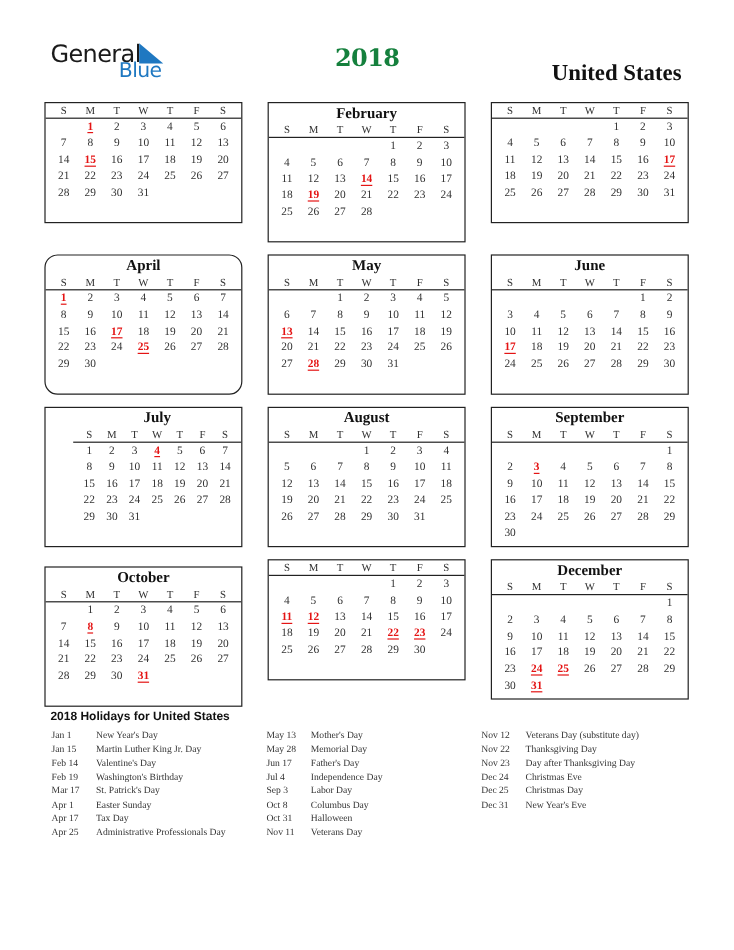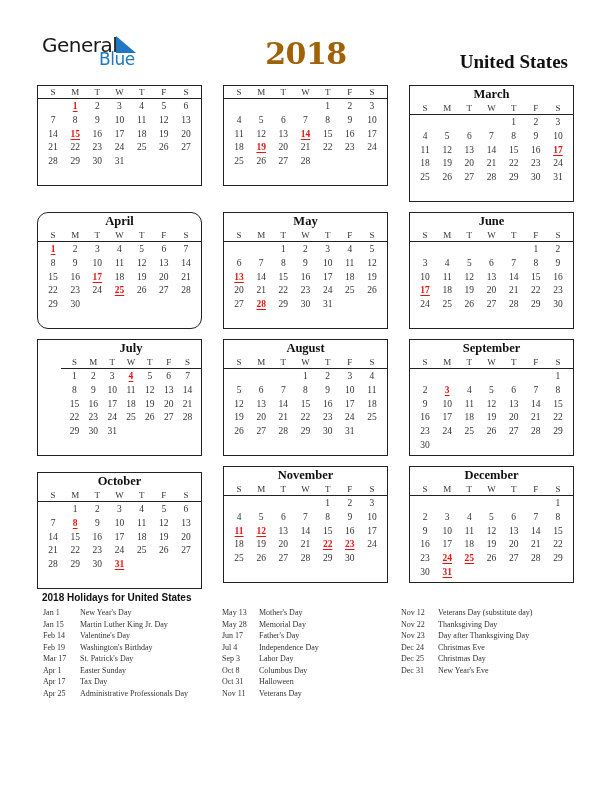--- a/index.html
+++ b/index.html
@@ -4,21 +4,21 @@
 <style>
   * { margin: 0; padding: 0; box-sizing: border-box; }
   html, body { width: 612px; height: 792px; background: #ffffff; overflow: hidden; }
   body { position: relative; font-family: "DejaVu Serif", "Liberation Serif", serif; color: #222; }
 
   .logo { position: absolute; left: 42px; top: 33px; width: 100px; height: 40px; }
   .logo .general { position: absolute; left: 0; top: 0; font-family: "DejaVu Sans", "Liberation Sans", sans-serif; font-size: 20px; color: #1a1a1a; letter-spacing: -0.5px; }
   .logo .blue { position: absolute; left: 57px; top: 16px; font-family: "DejaVu Sans", "Liberation Sans", sans-serif; font-size: 17px; color: #1f78c1; letter-spacing: -0.5px; }
   .logo .tri { position: absolute; left: 74px; top: 3px; width: 0; height: 0; border-bottom: 17px solid #1f78c1; border-right: 20px solid transparent; }
 
-  .year { position: absolute; left: 0; width: 612px; top: 36px; text-align: center; font-family: "DejaVu Serif", serif; font-weight: bold; font-size: 30px; color: #a16207; letter-spacing: -0.5px; }
+  .year { position: absolute; left: 0; width: 612px; top: 36px; text-align: center; font-family: "DejaVu Serif", serif; font-weight: bold; font-size: 20px; color: #15803d; letter-spacing: -0.5px; }
   .country { position: absolute; right: 44px; top: 51px; font-family: "Liberation Serif", serif; font-weight: bold; font-size: 19px; color: #111; }
 
   .month { position: absolute; width: 165px; border: 1.3px solid #222; }
   .month .mname { text-align: center; font-family: "Liberation Serif", serif; font-weight: bold; font-size: 12.5px; color: #111; height: 15px; line-height: 15px; margin-top: 1px; }
   .month .dow { display: grid; grid-template-columns: repeat(7, 1fr); height: 13px; line-height: 13px; font-family: "Liberation Serif", serif; font-size: 9px; color: #333; text-align: center; border-bottom: 1.3px solid #222; padding: 0 4px; }
   .month .days { display: grid; grid-template-columns: repeat(7, 1fr); grid-auto-rows: 13.8px; font-family: "Liberation Serif", serif; font-size: 9.5px; color: #333; text-align: center; padding: 1px 4px 2px 4px; line-height: 13.8px; }
   .month .days span.hol { color: #e41414; font-weight: bold; text-decoration: underline; text-decoration-thickness: 1.3px; text-underline-offset: 1.5px; }
 
   .hol-title { position: absolute; left: 42px; top: 592px; font-family: "Liberation Sans", sans-serif; font-weight: bold; font-size: 10px; color: #111; }
   .hol-col { position: absolute; top: 607px; font-family: "Liberation Serif", serif; font-size: 8px; color: #333; }
@@ -87,20 +87,21 @@
         <span></span>
         <span></span>
         <span></span>
         <span></span>
         <span></span>
         <span></span>
         <span></span>
       </div>
     </div>
     <div class="month" style="left: 223px; top: 85px;">
+      <div class="mname">February</div>
       <div class="dow">
         <span>S</span>
         <span>M</span>
         <span>T</span>
         <span>W</span>
         <span>T</span>
         <span>F</span>
         <span>S</span>
       </div>
       <div class="days">
@@ -142,21 +143,20 @@
         <span></span>
         <span></span>
         <span></span>
         <span></span>
         <span></span>
         <span></span>
         <span></span>
       </div>
     </div>
     <div class="month" style="left: 409px; top: 85px;">
-      <div class="mname">March</div>
       <div class="dow">
         <span>S</span>
         <span>M</span>
         <span>T</span>
         <span>W</span>
         <span>T</span>
         <span>F</span>
         <span>S</span>
       </div>
       <div class="days">
@@ -590,21 +590,20 @@
         <span></span>
         <span></span>
         <span></span>
         <span></span>
         <span></span>
         <span></span>
         <span></span>
       </div>
     </div>
     <div class="month" style="left: 223px; top: 466px;">
-      <div class="mname">November</div>
       <div class="dow">
         <span>S</span>
         <span>M</span>
         <span>T</span>
         <span>W</span>
         <span>T</span>
         <span>F</span>
         <span>S</span>
       </div>
       <div class="days">

